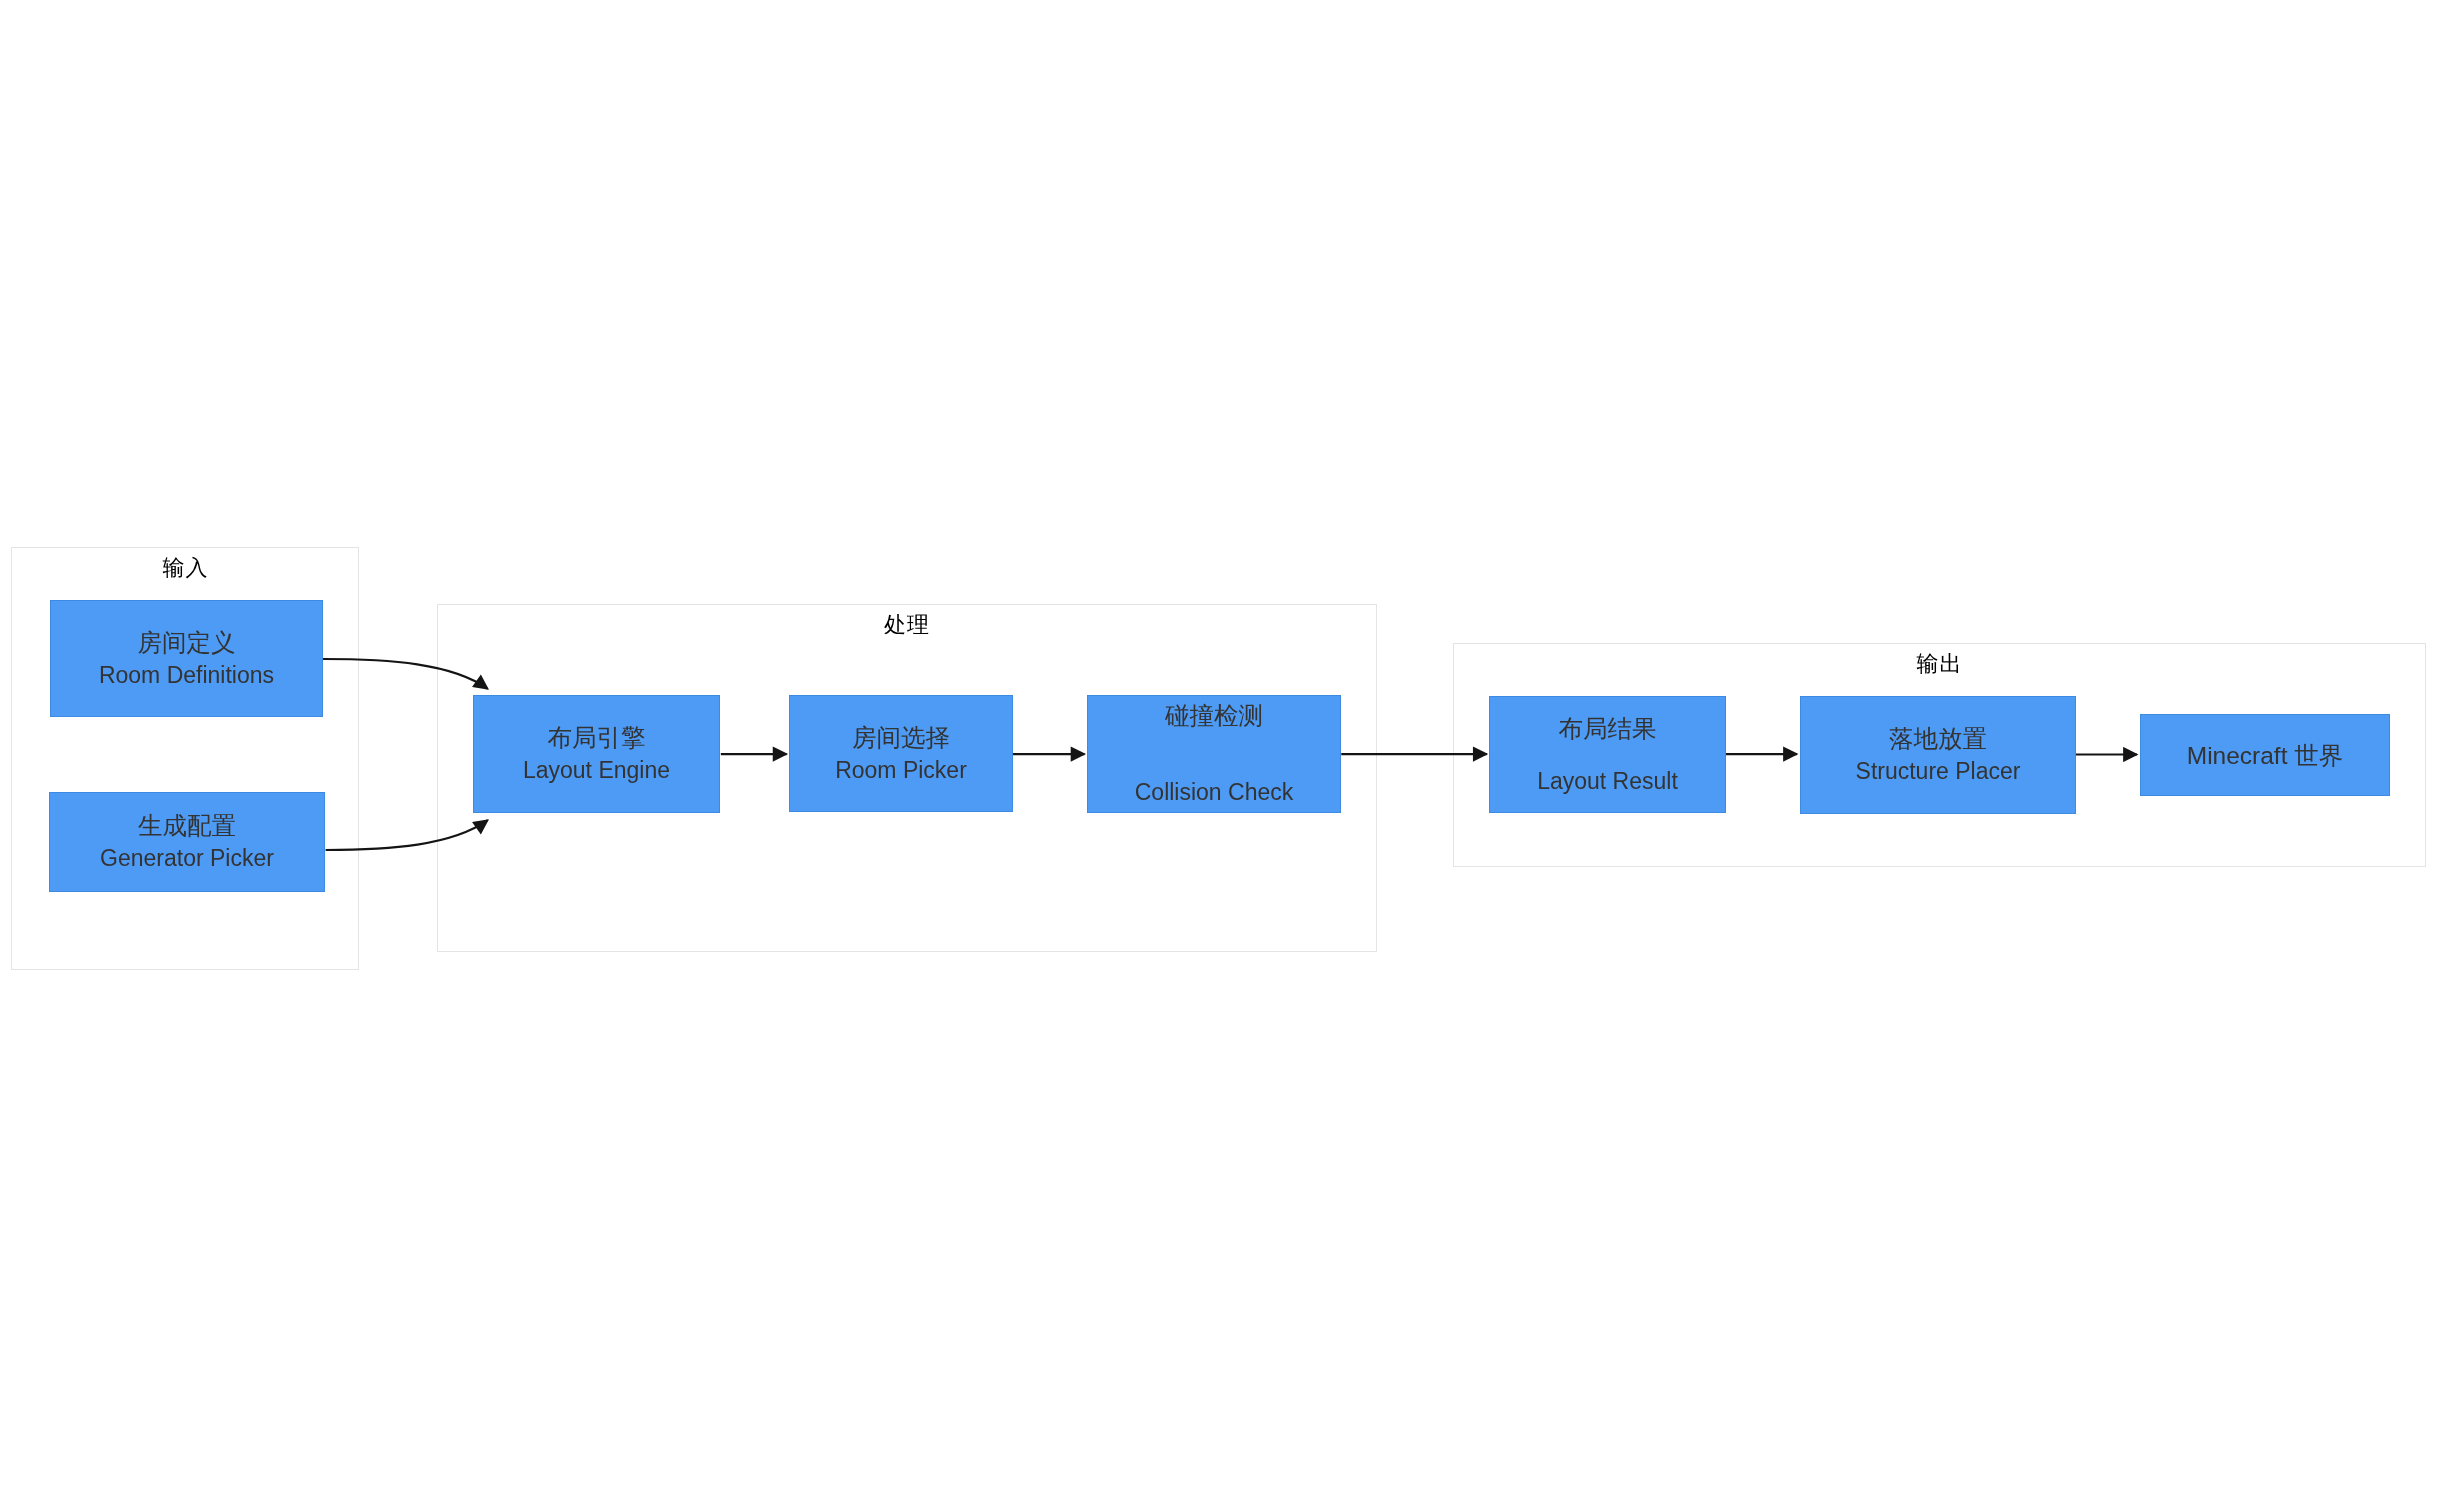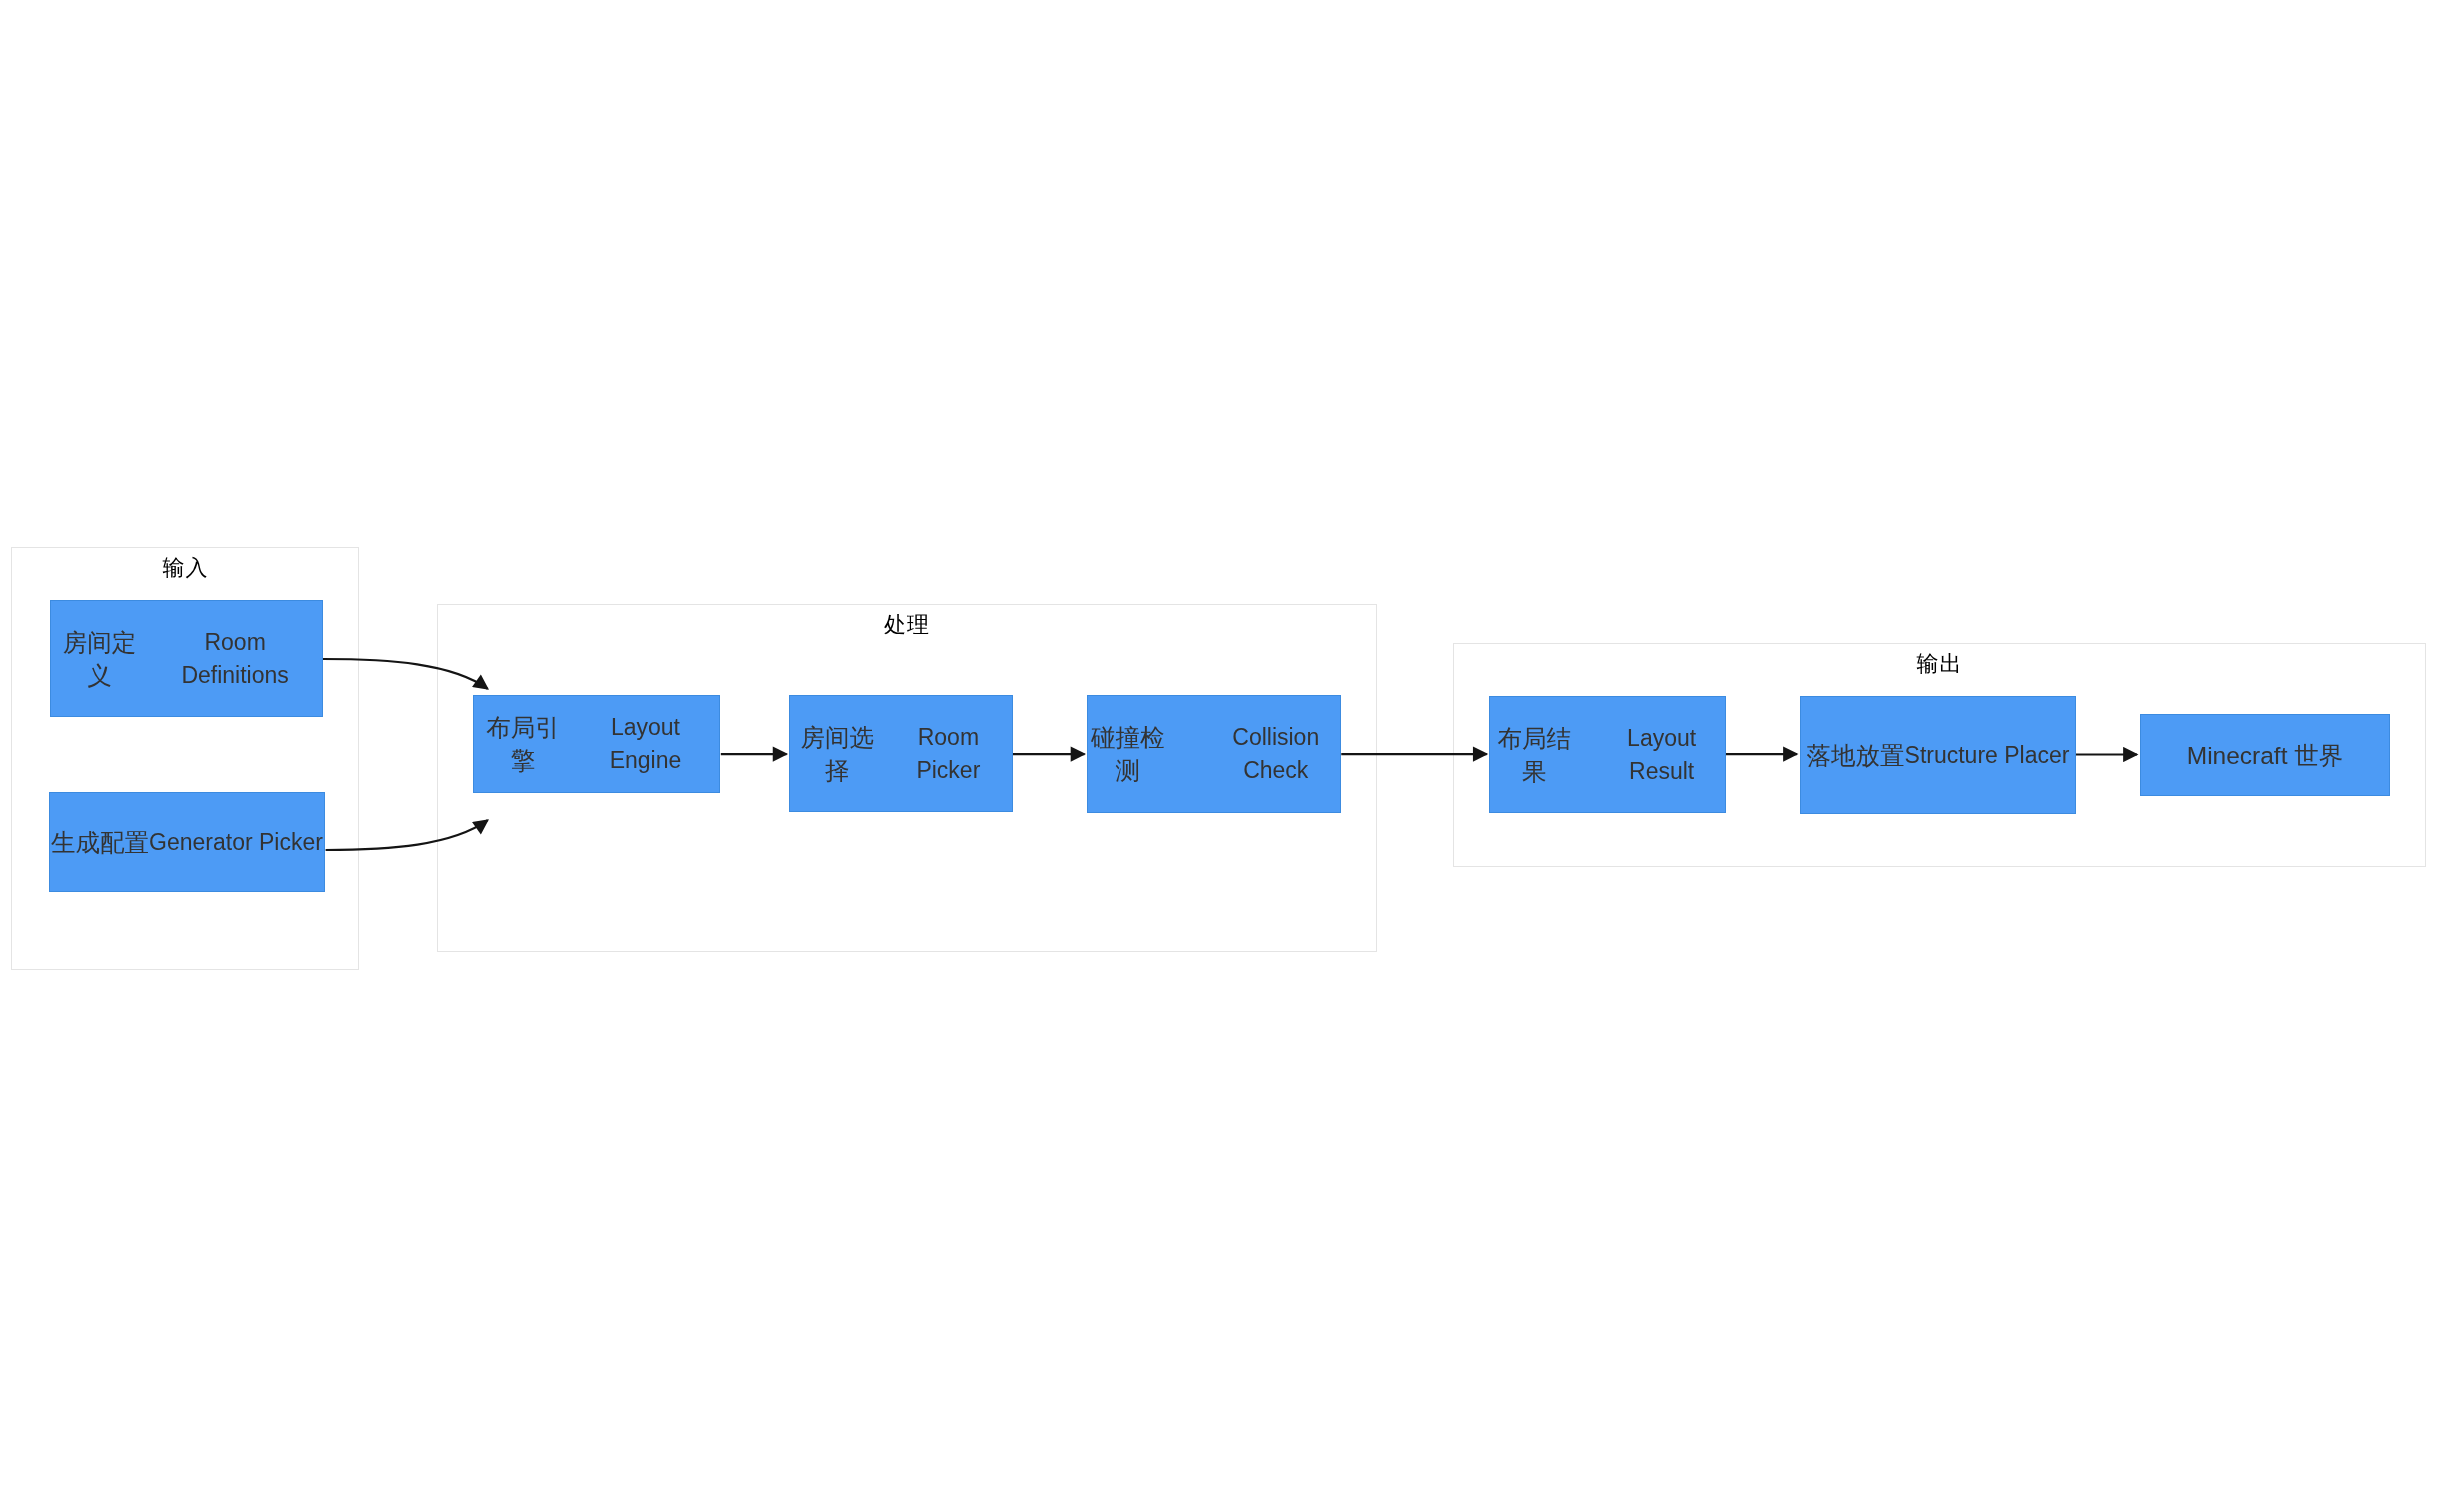--- a/index.html
+++ b/index.html
@@ -34,21 +34,21 @@
     text-align:center;
     font-size:22px;
     color:var(--group-label);
     letter-spacing:0.9px;
   }
   .node{
     position:absolute;
     background:var(--node-fill);
     border:1.8px solid var(--node-border);
     display:flex;
-    flex-direction:row;
+    flex-direction:column;
     align-items:center;
     justify-content:center;
     text-align:center;
     color:var(--node-text);
   }
   .node .zh{
     display:block;
     font-size:24.5px;
     line-height:33px;
   }
@@ -105,21 +105,21 @@
   <div class="node" style="left:50px;top:600px;width:273px;height:117px;">
     <span class="zh">房间定义</span>
     <span class="en">Room Definitions</span>
   </div>
 
   <div class="node" style="left:49px;top:792px;width:276px;height:100px;">
     <span class="zh">生成配置</span>
     <span class="en">Generator Picker</span>
   </div>
 
-  <div class="node" style="left:473px;top:695px;width:247px;height:98px;">
+  <div class="node" style="left:473px;top:695px;width:247px;height:118px;">
     <span class="zh">布局引擎</span>
     <span class="en">Layout Engine</span>
   </div>
 
   <div class="node" style="left:789px;top:695px;width:224px;height:117px;">
     <span class="zh">房间选择</span>
     <span class="en">Room Picker</span>
   </div>
 
   <div class="node" style="left:1087px;top:695px;width:254px;height:118px;gap:44px;">

